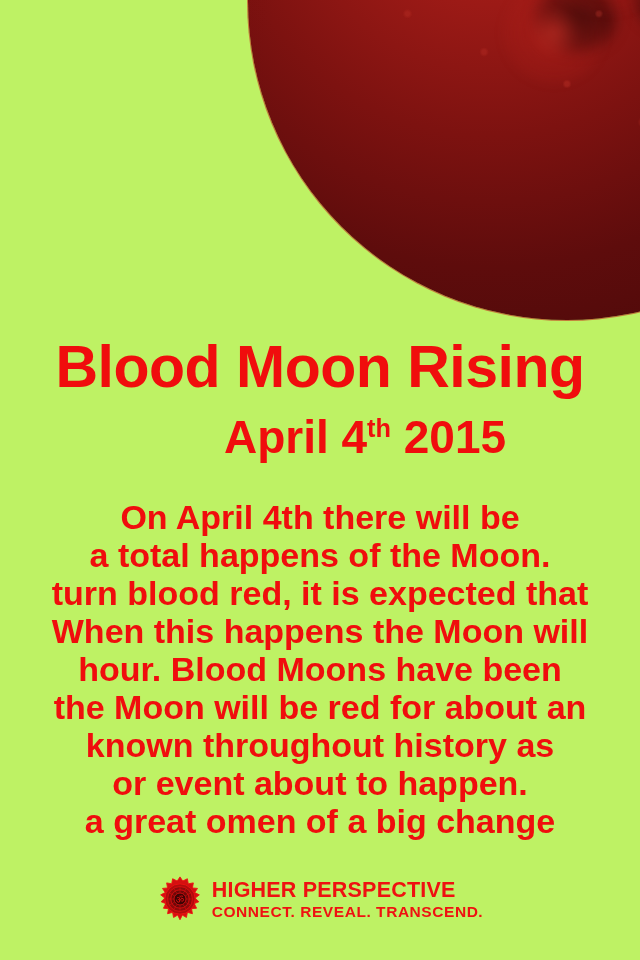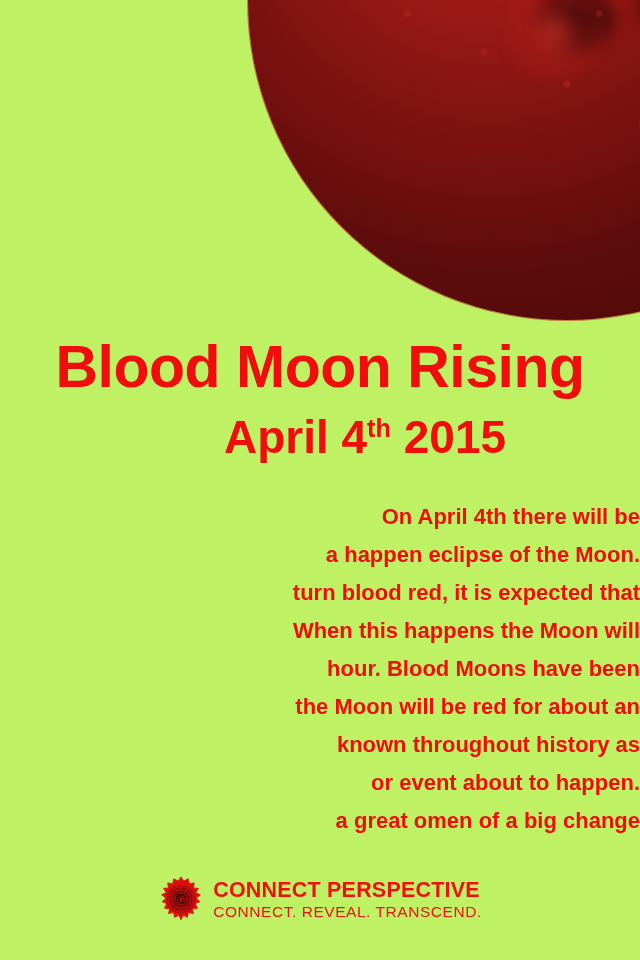--- a/index.html
+++ b/index.html
@@ -154,23 +154,23 @@
     font-size: 0.55em;
     vertical-align: super;
     line-height: 0;
   }
 
   .body-copy {
     position: absolute;
     left: 0;
     top: 498px;
     width: 640px;
-    text-align: right;
+    text-align: center;
     color: #f00d0d;
-    font-size: 22px;
+    font-size: 34px;
     font-weight: bold;
     line-height: 38px;
   }
   .body-copy .line { display: block; white-space: nowrap; }
 
   
   .footer {
     position: absolute;
     left: 0;
     top: 876px;
@@ -196,21 +196,21 @@
     color: #ef1111;
     font-size: 21.5px;
     font-weight: bold;
     letter-spacing: 0.2px;
     white-space: nowrap;
   }
   .brand-tag {
     display: block;
     color: #ef1111;
     font-size: 15.5px;
-    font-weight: normal;
+    font-weight: bold;
     letter-spacing: 0.55px;
     white-space: nowrap;
     margin-top: 2px;
   }
 </style>
 </head>
 <body>
 
 <div class="poster">
 
@@ -232,21 +232,21 @@
   <div class="content">
 
     <div class="title">Blood Moon Rising</div>
 
     <div class="subtitle">
       <span>April 4</span><span class="sup">th</span><span> 2015</span>
     </div>
 
     <div class="body-copy">
       <span class="line">On April 4th there will be</span>
-      <span class="line">a happen eclipse of the Moon.</span>
+      <span class="line">a total happens of the Moon.</span>
       <span class="line">turn blood red, it is expected that</span>
       <span class="line">When this happens the Moon will</span>
       <span class="line">hour. Blood Moons have been</span>
       <span class="line">the Moon will be red for about an</span>
       <span class="line">known throughout history as</span>
       <span class="line">or event about to happen.</span>
       <span class="line">a great omen of a big change</span>
     </div>
 
     <div class="footer">
@@ -271,19 +271,19 @@
           <line x1="37" y1="72.5" x2="43" y2="62"></line>
           <line x1="27.5" y1="63" x2="38" y2="57"></line>
           <line x1="24" y1="50" x2="37" y2="50"></line>
           <line x1="27.5" y1="37" x2="38" y2="43"></line>
           <line x1="37" y1="27.5" x2="43" y2="38"></line>
         </g>
 
         <text x="50" y="59" text-anchor="middle" font-size="20" fill="#ef1111" font-family="'DejaVu Sans', sans-serif">ॐ</text>
       </svg>
       <span class="brand">
-        <span class="brand-name">CONNECT PERSPECTIVE</span>
+        <span class="brand-name">HIGHER PERSPECTIVE</span>
         <span class="brand-tag">CONNECT. REVEAL. TRANSCEND.</span>
       </span>
     </div>
 
   </div>
 </div>
 
 </body></html>

